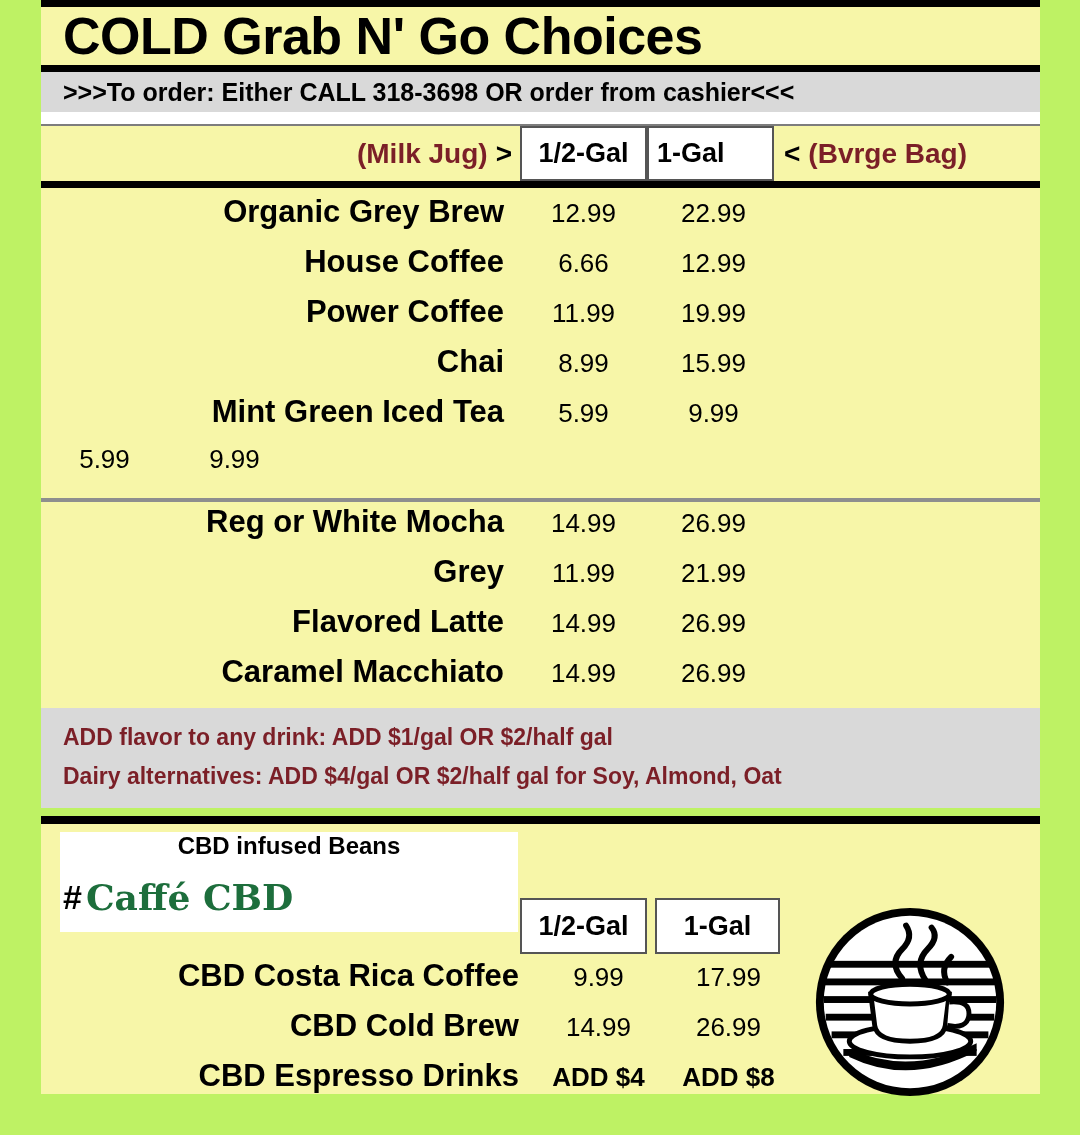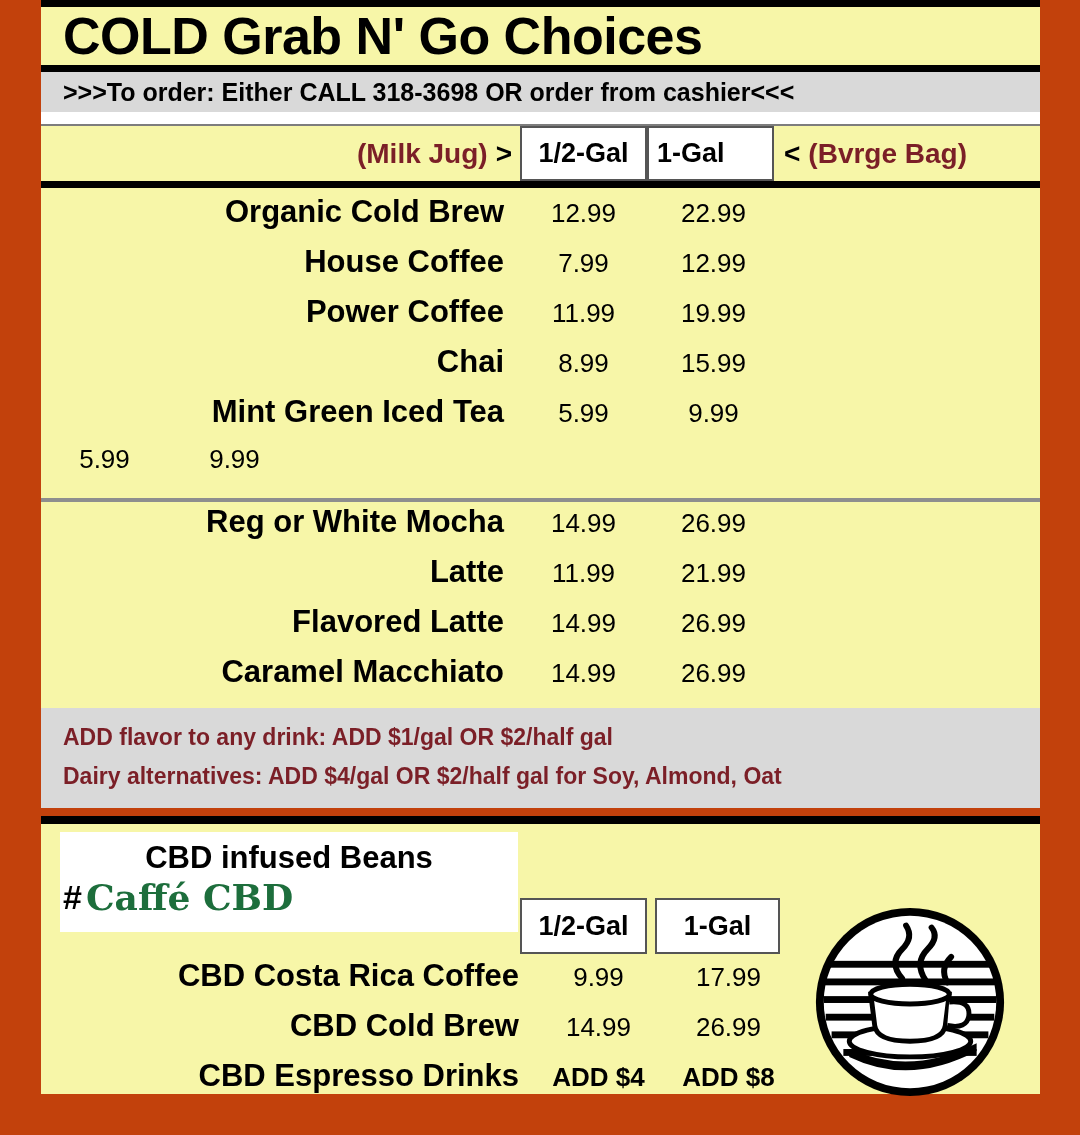--- a/index.html
+++ b/index.html
@@ -5,21 +5,21 @@
   html, body {
     margin: 0;
     padding: 0;
     background: #ffffff;
     font-family: "Liberation Sans", sans-serif;
   }
   #page {
     position: relative;
     width: 1080px;
     height: 1135px;
-    background: #c2410c;
+    background: #bef264;
     overflow: hidden;
   }
   .sheet {
     position: absolute;
     left: 41px;
     top: 0;
     width: 999px;
   }
 
   
@@ -202,24 +202,24 @@
     position: absolute;
     left: 19px;
     top: 8px;
     width: 458px;
     height: 100px;
     background: #ffffff;
   }
   .cbd-title {
     position: absolute;
     left: 22px;
-    top: 16px;
+    top: 8px;
     width: 452px;
     text-align: center;
-    font-size: 31px;
+    font-size: 24px;
     font-weight: bold;
     color: #000;
     white-space: nowrap;
   }
   .cbd-brand {
     position: absolute;
     left: 22px;
     top: 52px;
     width: 452px;
     text-align: left;
@@ -314,28 +314,28 @@
       <div class="cellbox">1/2-Gal</div>
       <div class="cellbox second">1-Gal</div>
       <div class="hdr-right">
         <span class="arrow">&lt;</span>
         <span class="bvrge">(Bvrge Bag)</span>
       </div>
     </div>
 
     <div class="rows-block">
       <div class="prow">
-        <div class="name">Organic Cold Brew</div>
+        <div class="name">Organic Grey Brew</div>
         <div class="p1">12.99</div>
         <div class="p2">22.99</div>
         <div class="spacer"></div>
       </div>
       <div class="prow">
         <div class="name">House Coffee</div>
-        <div class="p1">7.99</div>
+        <div class="p1">6.66</div>
         <div class="p2">12.99</div>
         <div class="spacer"></div>
       </div>
       <div class="prow">
         <div class="name">Power Coffee</div>
         <div class="p1">11.99</div>
         <div class="p2">19.99</div>
         <div class="spacer"></div>
       </div>
       <div class="prow">
@@ -358,21 +358,21 @@
 
       <div class="block-sep"></div>
 
       <div class="prow">
         <div class="name">Reg or White Mocha</div>
         <div class="p1">14.99</div>
         <div class="p2">26.99</div>
         <div class="spacer"></div>
       </div>
       <div class="prow">
-        <div class="name">Latte</div>
+        <div class="name">Grey</div>
         <div class="p1">11.99</div>
         <div class="p2">21.99</div>
         <div class="spacer"></div>
       </div>
       <div class="prow">
         <div class="name">Flavored Latte</div>
         <div class="p1">14.99</div>
         <div class="p2">26.99</div>
         <div class="spacer"></div>
       </div>

